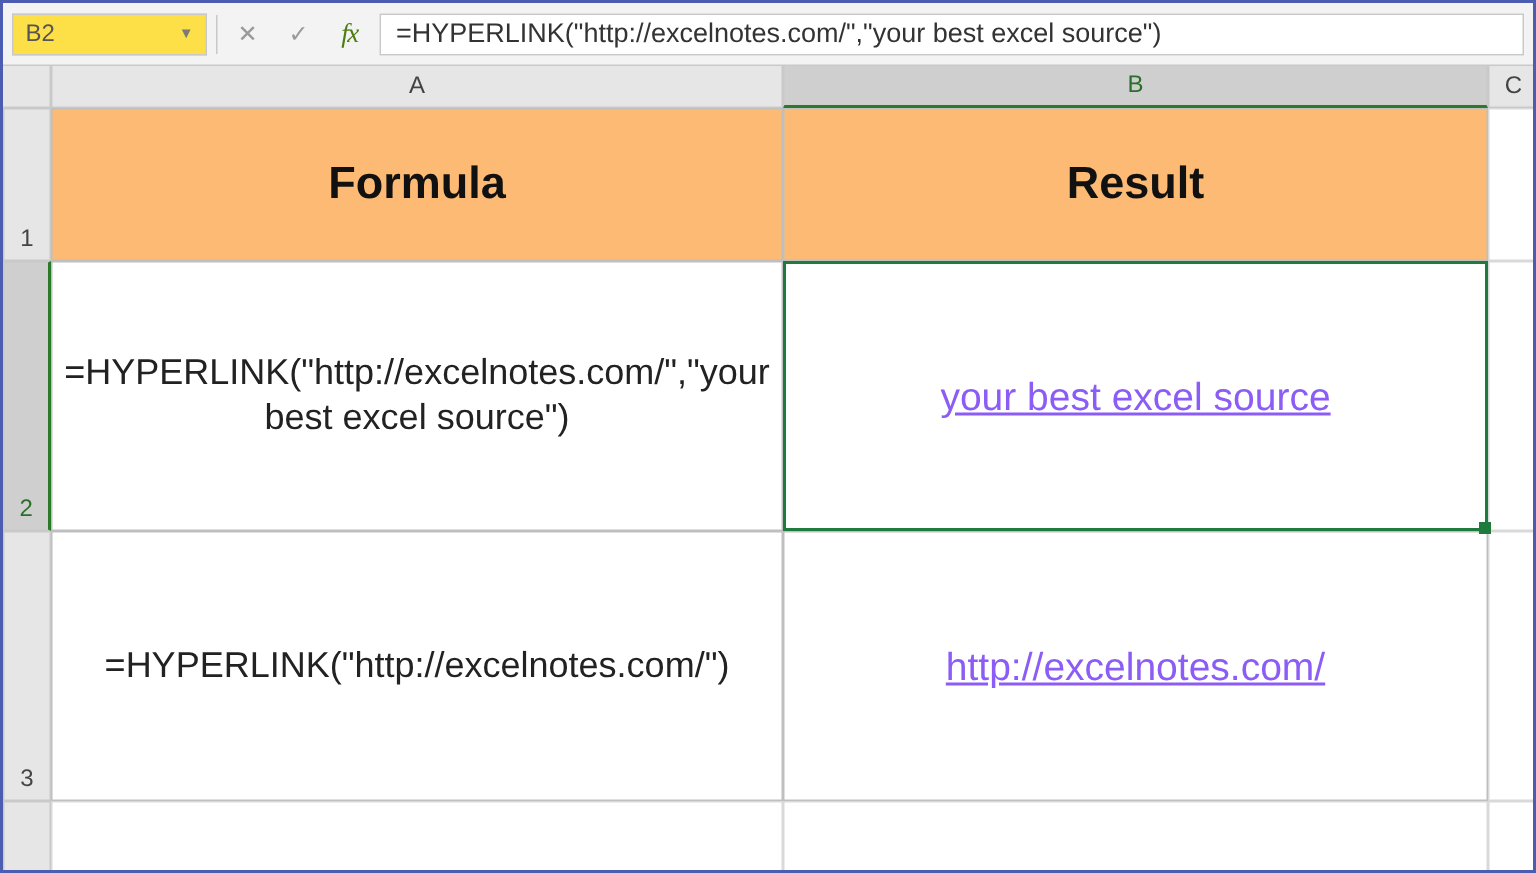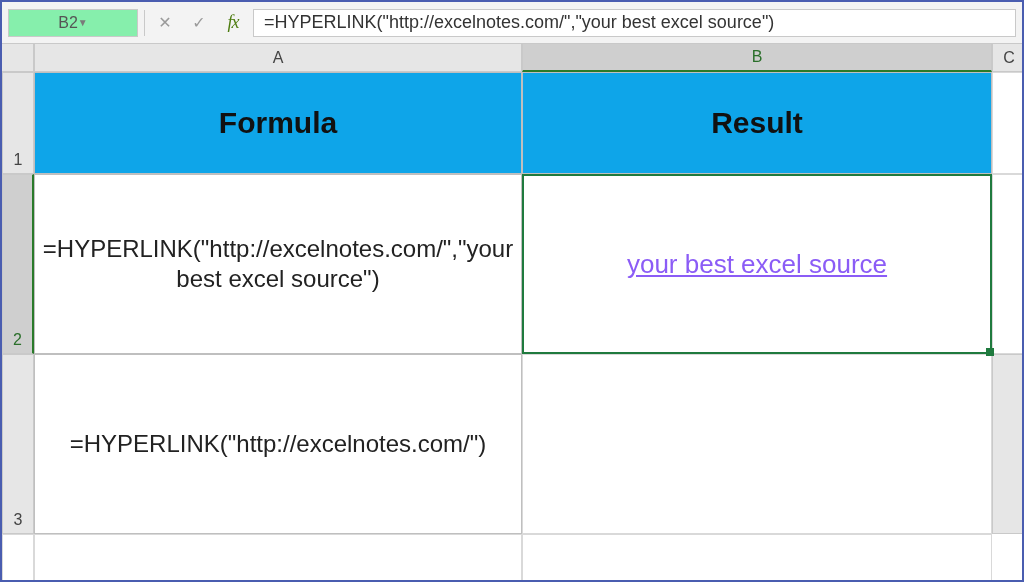--- a/index.html
+++ b/index.html
@@ -18,25 +18,25 @@
     display: flex;
     align-items: center;
     background: #f3f3f3;
     border-bottom: 1px solid #c9c9c9;
     padding: 0 6px;
     gap: 6px;
   }
   .name-box {
     width: 130px;
     height: 28px;
-    background: #86efac;
+    background: #fde047;
     border: 1px solid #c9c9c9;
     display: flex;
     align-items: center;
-    justify-content: center;
+    justify-content: space-between;
     padding: 0 8px;
     font-size: 16px;
     color: #555;
   }
   .name-box .caret {
     font-size: 10px;
     color: #7a7a7a;
   }
   .sep {
     width: 1px;
@@ -101,21 +101,21 @@
     background: #fff;
     display: flex;
     align-items: center;
     justify-content: center;
     text-align: center;
     padding: 6px 12px;
     font-size: 24px;
     color: #222;
   }
   .hdrcell {
-    background: #0ea5e9;
+    background: #fdba74;
     font-weight: bold;
     font-size: 30px;
     color: #111;
   }
   .formula-text { line-height: 1.25; }
   .link { color: #8b5cf6; text-decoration: underline; font-size: 26px; }
   .blank { border: 1px solid #d9d9d9; background:#fff; }
 
   
   .sel-cell {
@@ -170,19 +170,22 @@
   </div>
   <div class="cell sel-cell">
     <span class="link">your best excel source</span>
   </div>
   <div class="blank"></div>
 
   <div class="rowhdr">3</div>
   <div class="cell">
     <span class="formula-text">=HYPERLINK("http://excelnotes.com/")</span>
   </div>
+  <div class="cell">
+    <span class="link">http://excelnotes.com/</span>
+  </div>
   <div class="blank"></div>
 
   <div class="rowhdr"></div>
   <div class="blank"></div>
   <div class="blank"></div>
   <div class="blank"></div>
 </div>
 
 </body></html>

